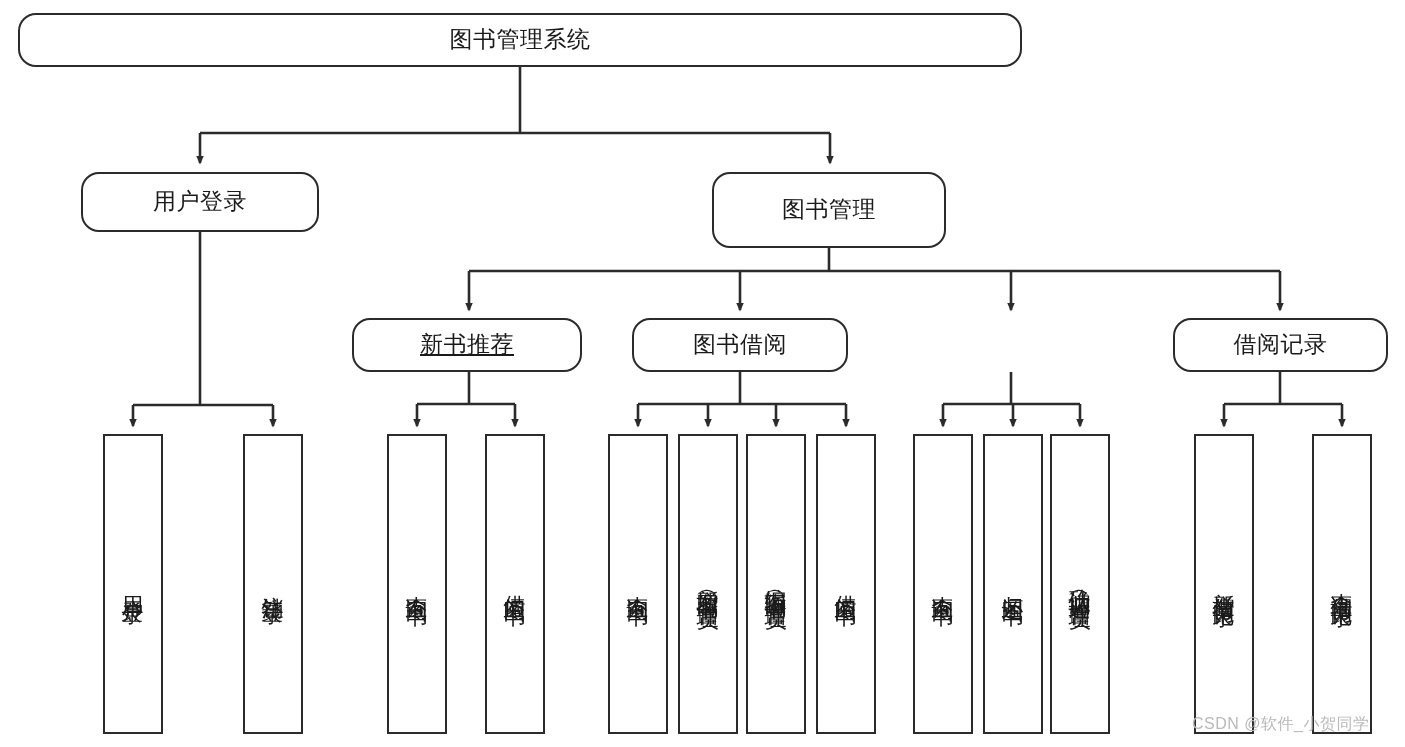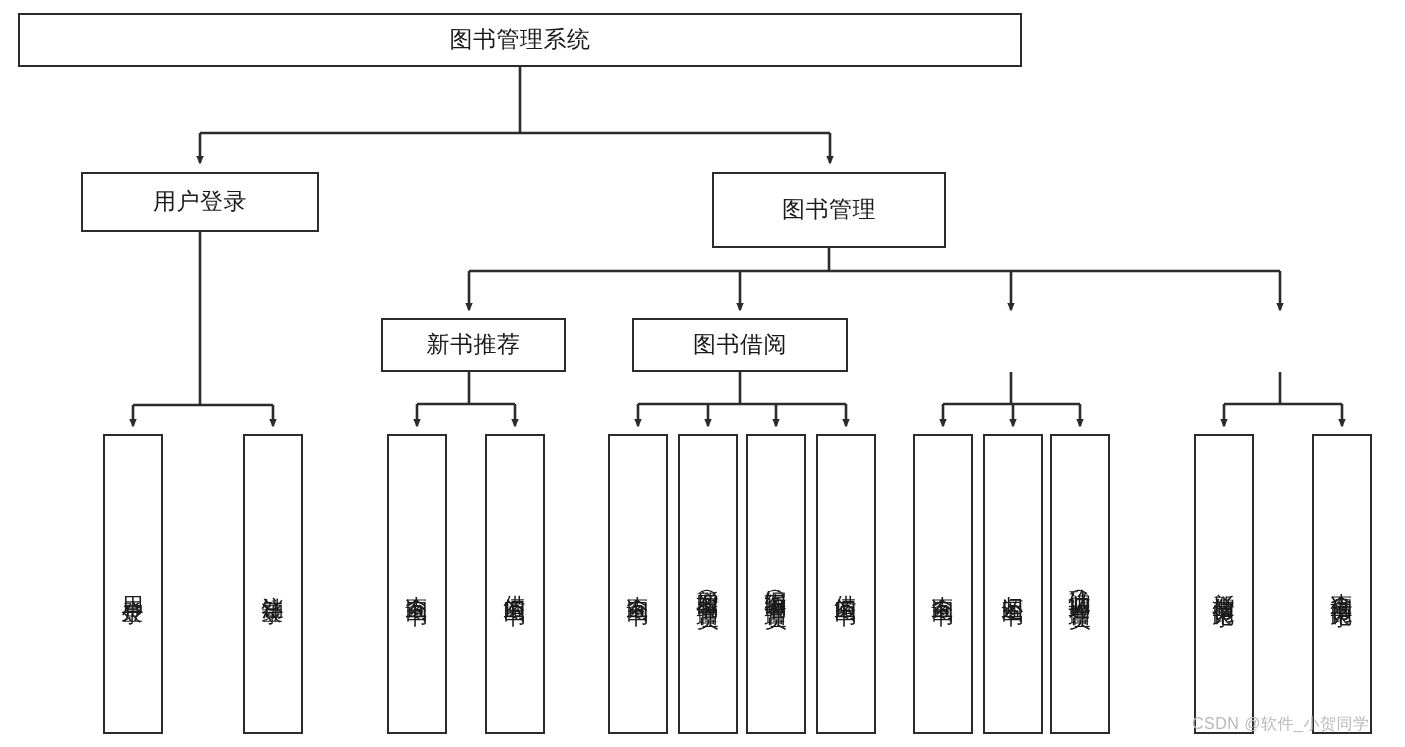--- a/index.html
+++ b/index.html
@@ -32,20 +32,21 @@
     display: flex;
     align-items: center;
     justify-content: center;
     color: #1a1a1a;
     text-align: center;
   }
   .node.h {
     font-size: 23px;
     line-height: 1.2;
     letter-spacing: 0.5px;
+    border-radius: 18px;
   }
   .node.v {
     font-size: 22px;
     writing-mode: vertical-rl;
     text-orientation: upright;
     letter-spacing: 3px;
     line-height: 1.05;
     padding: 4px 0;
   }
   .node.v .vlabel {
@@ -122,25 +123,28 @@
     <span>图书管理系统</span>
   </div>
 
   <div class="node h" style="left:81px; top:172px; width:238px; height:60px;">
     <span>用户登录</span>
   </div>
   <div class="node h" style="left:712px; top:172px; width:234px; height:76px;">
     <span>图书管理</span>
   </div>
 
-  <div class="node h" style="left:381px; top:318px; width:185px; height:54px;">
+  <div class="node h" style="left:352px; top:318px; width:230px; height:54px;text-decoration:underline;">
     <span>新书推荐</span>
   </div>
   <div class="node h" style="left:632px; top:318px; width:216px; height:54px;align-items:center;">
     <span>图书借阅</span>
+  </div>
+  <div class="node h" style="left:1173px; top:318px; width:215px; height:54px;">
+    <span>借阅记录</span>
   </div>
 
   <div class="node v" style="left:103px; top:434px; width:60px; height:300px;">
     <span class="vlabel">用户登录</span>
   </div>
   <div class="node v" style="left:243px; top:434px; width:60px; height:300px;">
     <span class="vlabel">注销登录</span>
   </div>
   <div class="node v" style="left:387px; top:434px; width:60px; height:300px;">
     <span class="vlabel">查询图书</span>

